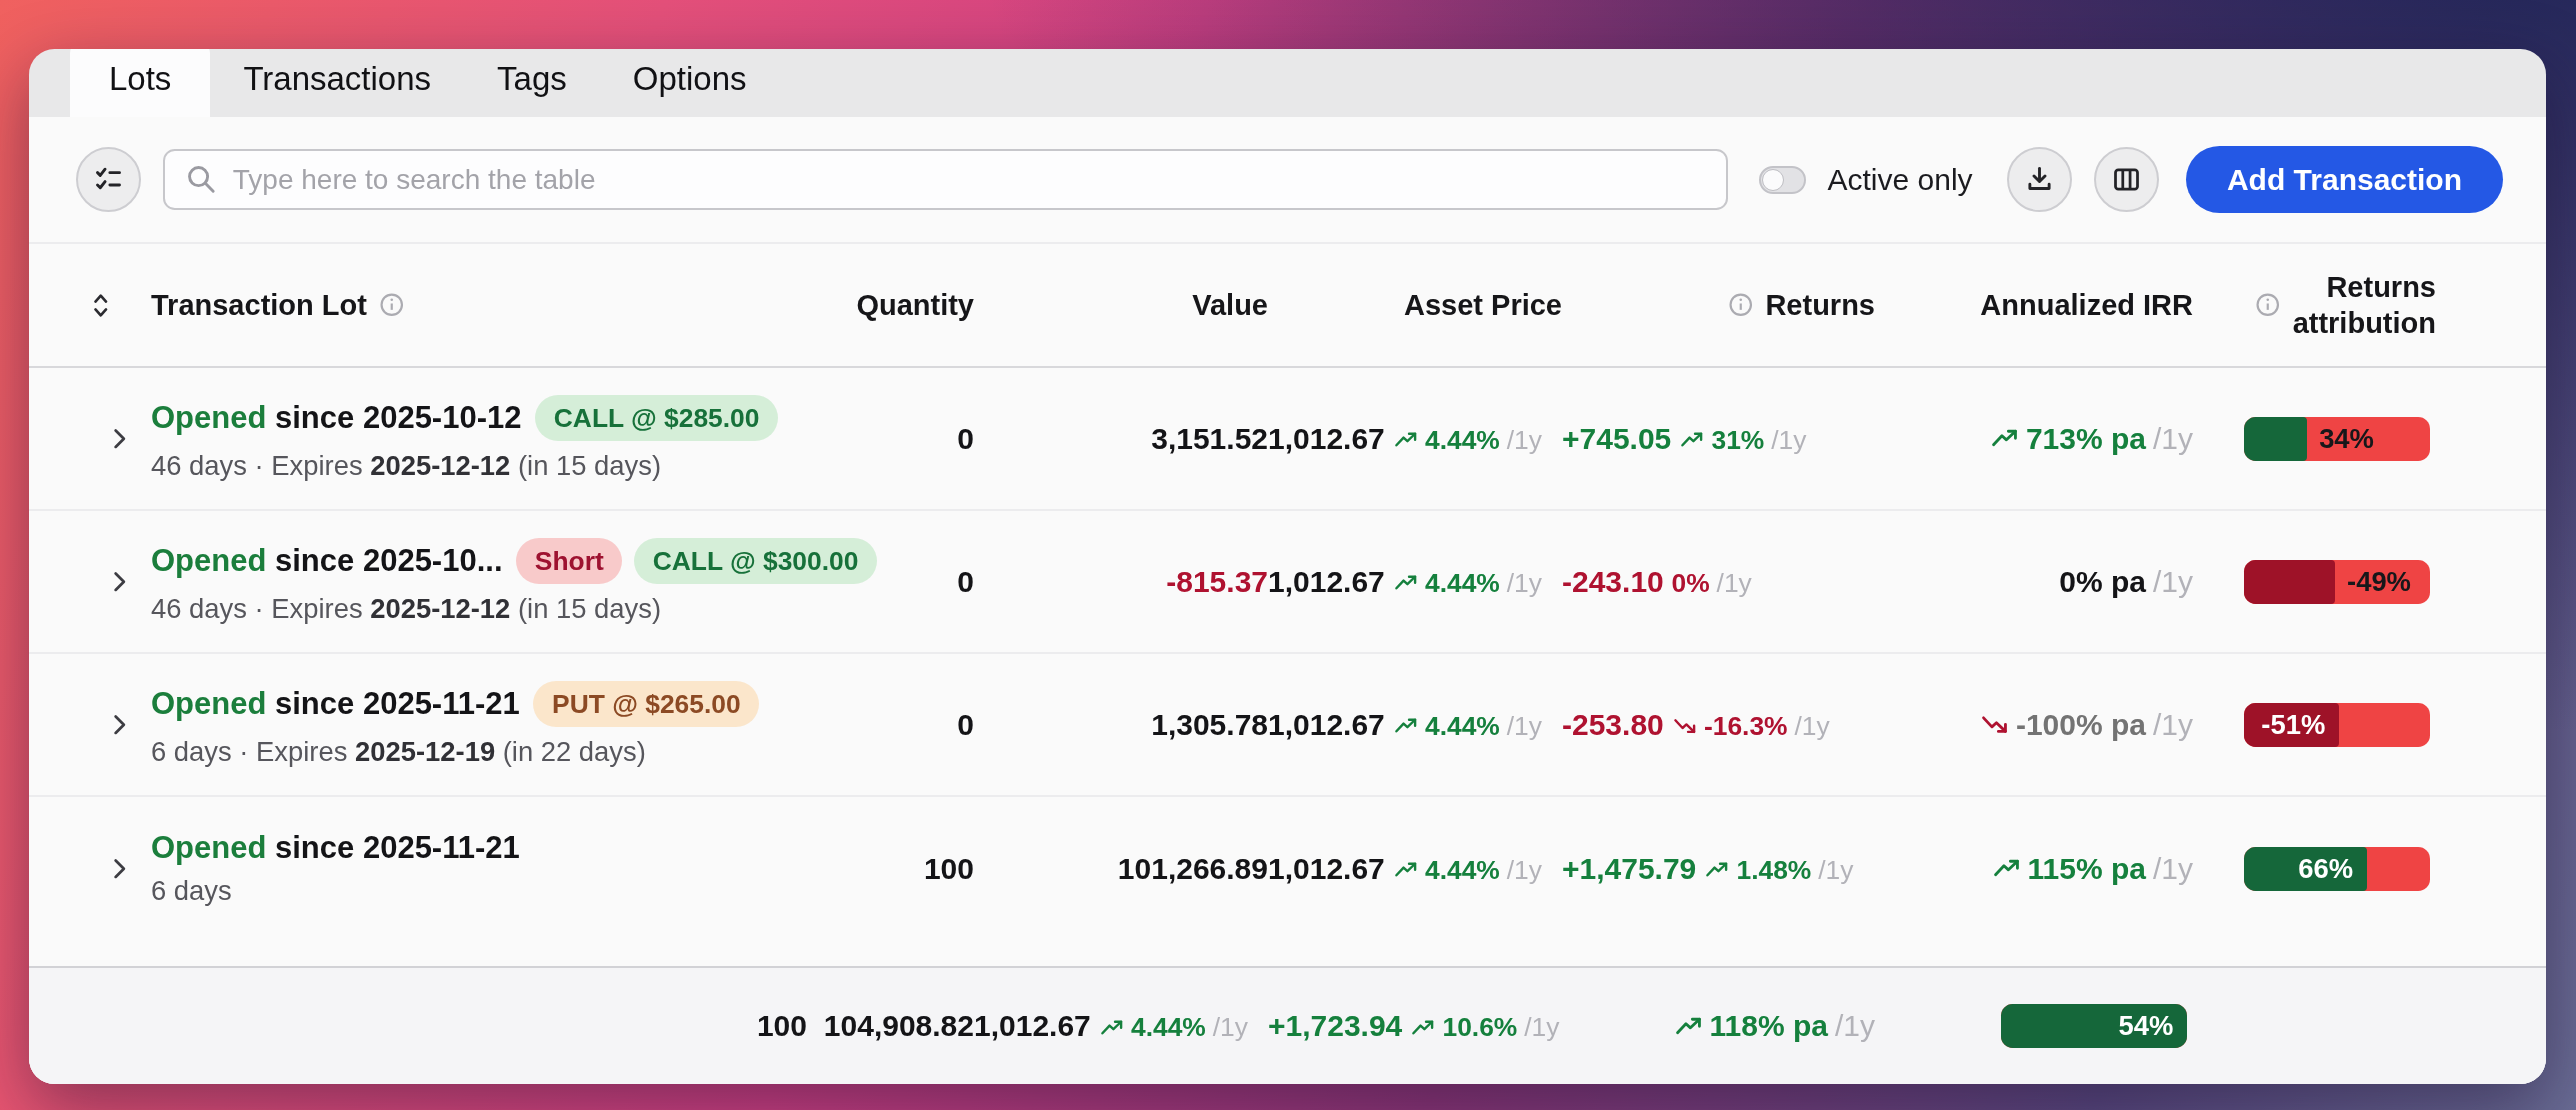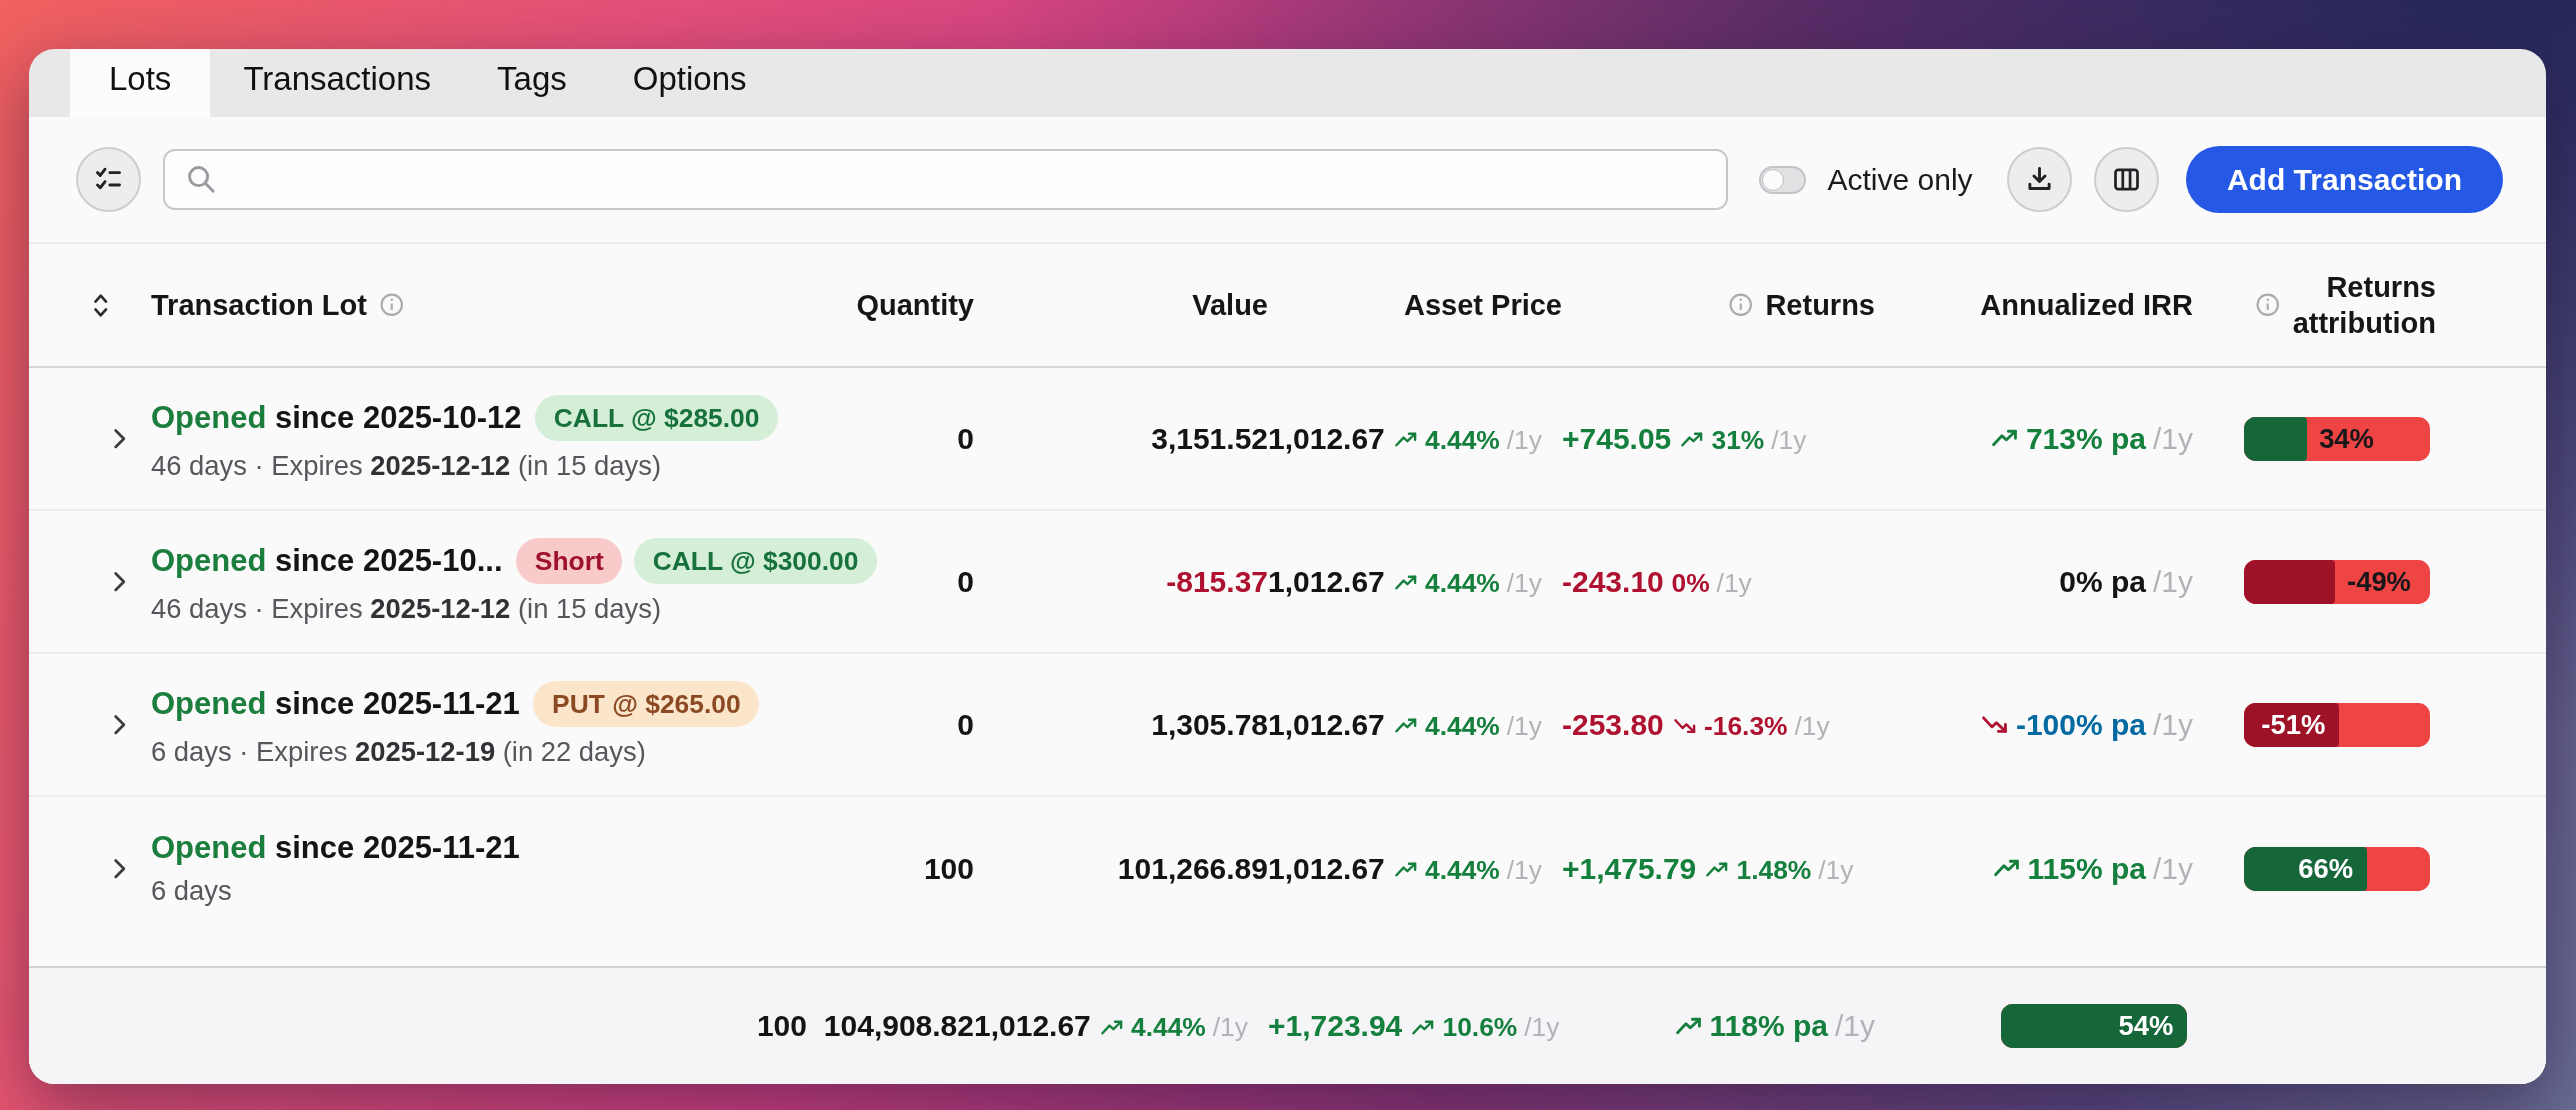--- a/index.html
+++ b/index.html
@@ -143,20 +143,21 @@
             </svg>
           </span>
         </div>
         <div class="searchbox">
           <span>
             <svg width="35" height="35" viewBox="0 0 24 24" fill="none" stroke="#9a9aa1" stroke-width="2" stroke-linecap="round">
               <circle cx="10" cy="10" r="6.2"></circle>
                 <line x1="14.8" y1="14.8" x2="20" y2="20"></line>
             </svg>
           </span>
+          <input type="text" placeholder="Type here to search the table" style="">
         </div>
         <div class="toggle">
             <div class="knob"></div>
           </div>
         <span class="active-only">Active only</span>
         <div class="round-btn">
           <span>
             <svg width="33" height="33" viewBox="0 0 24 24" fill="none" stroke="#232327" stroke-width="2.1" stroke-linecap="round" stroke-linejoin="round">
               <path d="M12 4 L12 13"></path>
                 <path d="M8 9.5 L12 13.5 L16 9.5"></path>
@@ -392,21 +393,21 @@
                 <span class="suffix"> /1y</span>
               </div>
             </div>
     <div class="irr-cell irr">
               <span>
                 <svg width="29" height="20.6" viewBox="0 0 21 16" fill="none" stroke="#af1230" stroke-width="2.2" stroke-linecap="round" stroke-linejoin="round">
                   <path d="M2 3 L8.5 10 L12 6.8 L19 13.5"></path>
                   <path d="M13.5 13.5 L19 13.5 L19 8"></path>
                 </svg>
               </span>
-              <span style="color: #0369a1;">-100% pa</span>
+              <span style="color: #737373;">-100% pa</span>
               <span class="suffix"> /1y</span>
             </div>
     <div class="attr-cell">
       <div class="bar-track">
         <div class="bar-fill" style="width: 51%; background: rgb(158, 18, 40);"></div>
         <span class="bar-label inside" style="right: 49%; margin-right: 13.7px;">-51%</span>
       </div>
     </div>
   </div>
           <div class="grid row">

